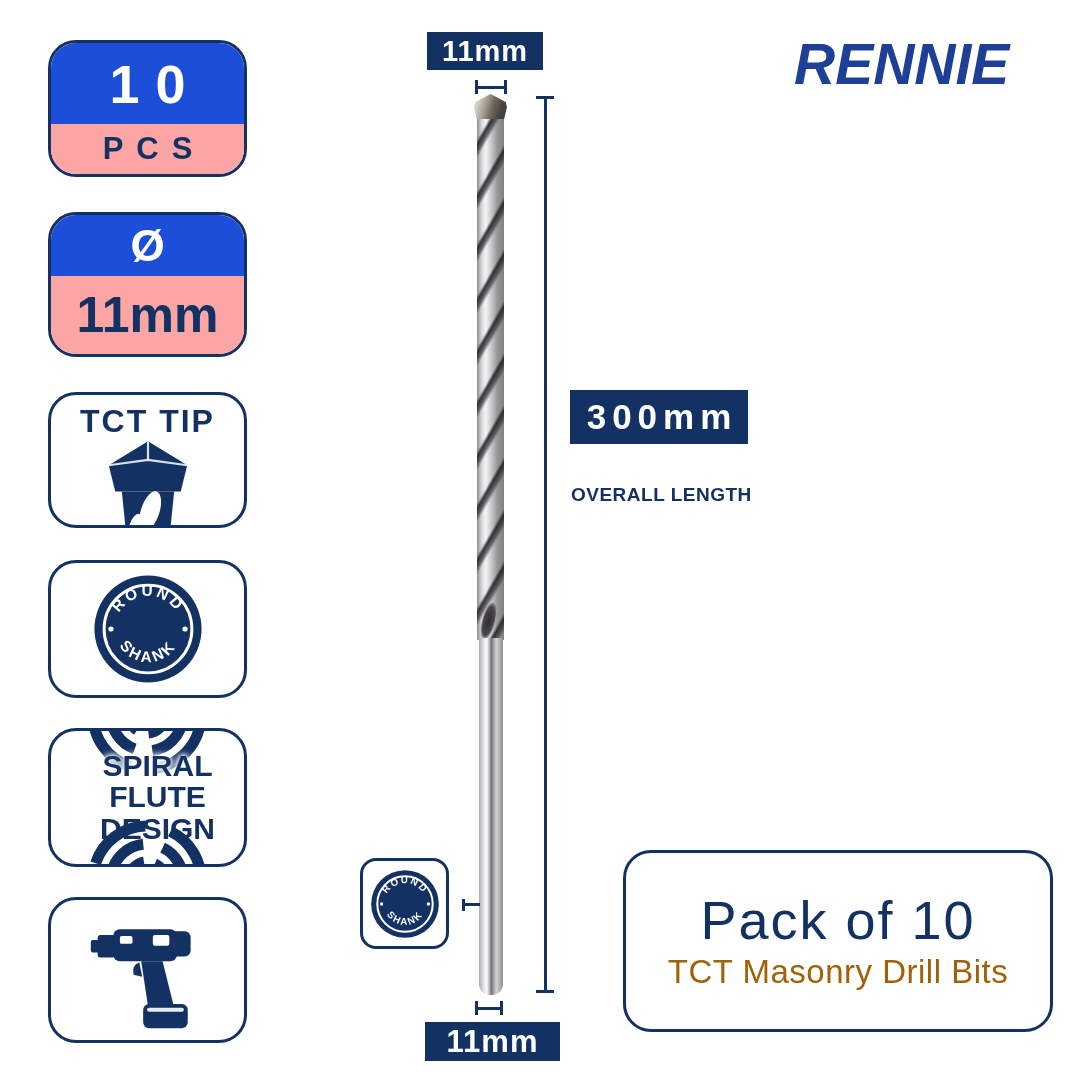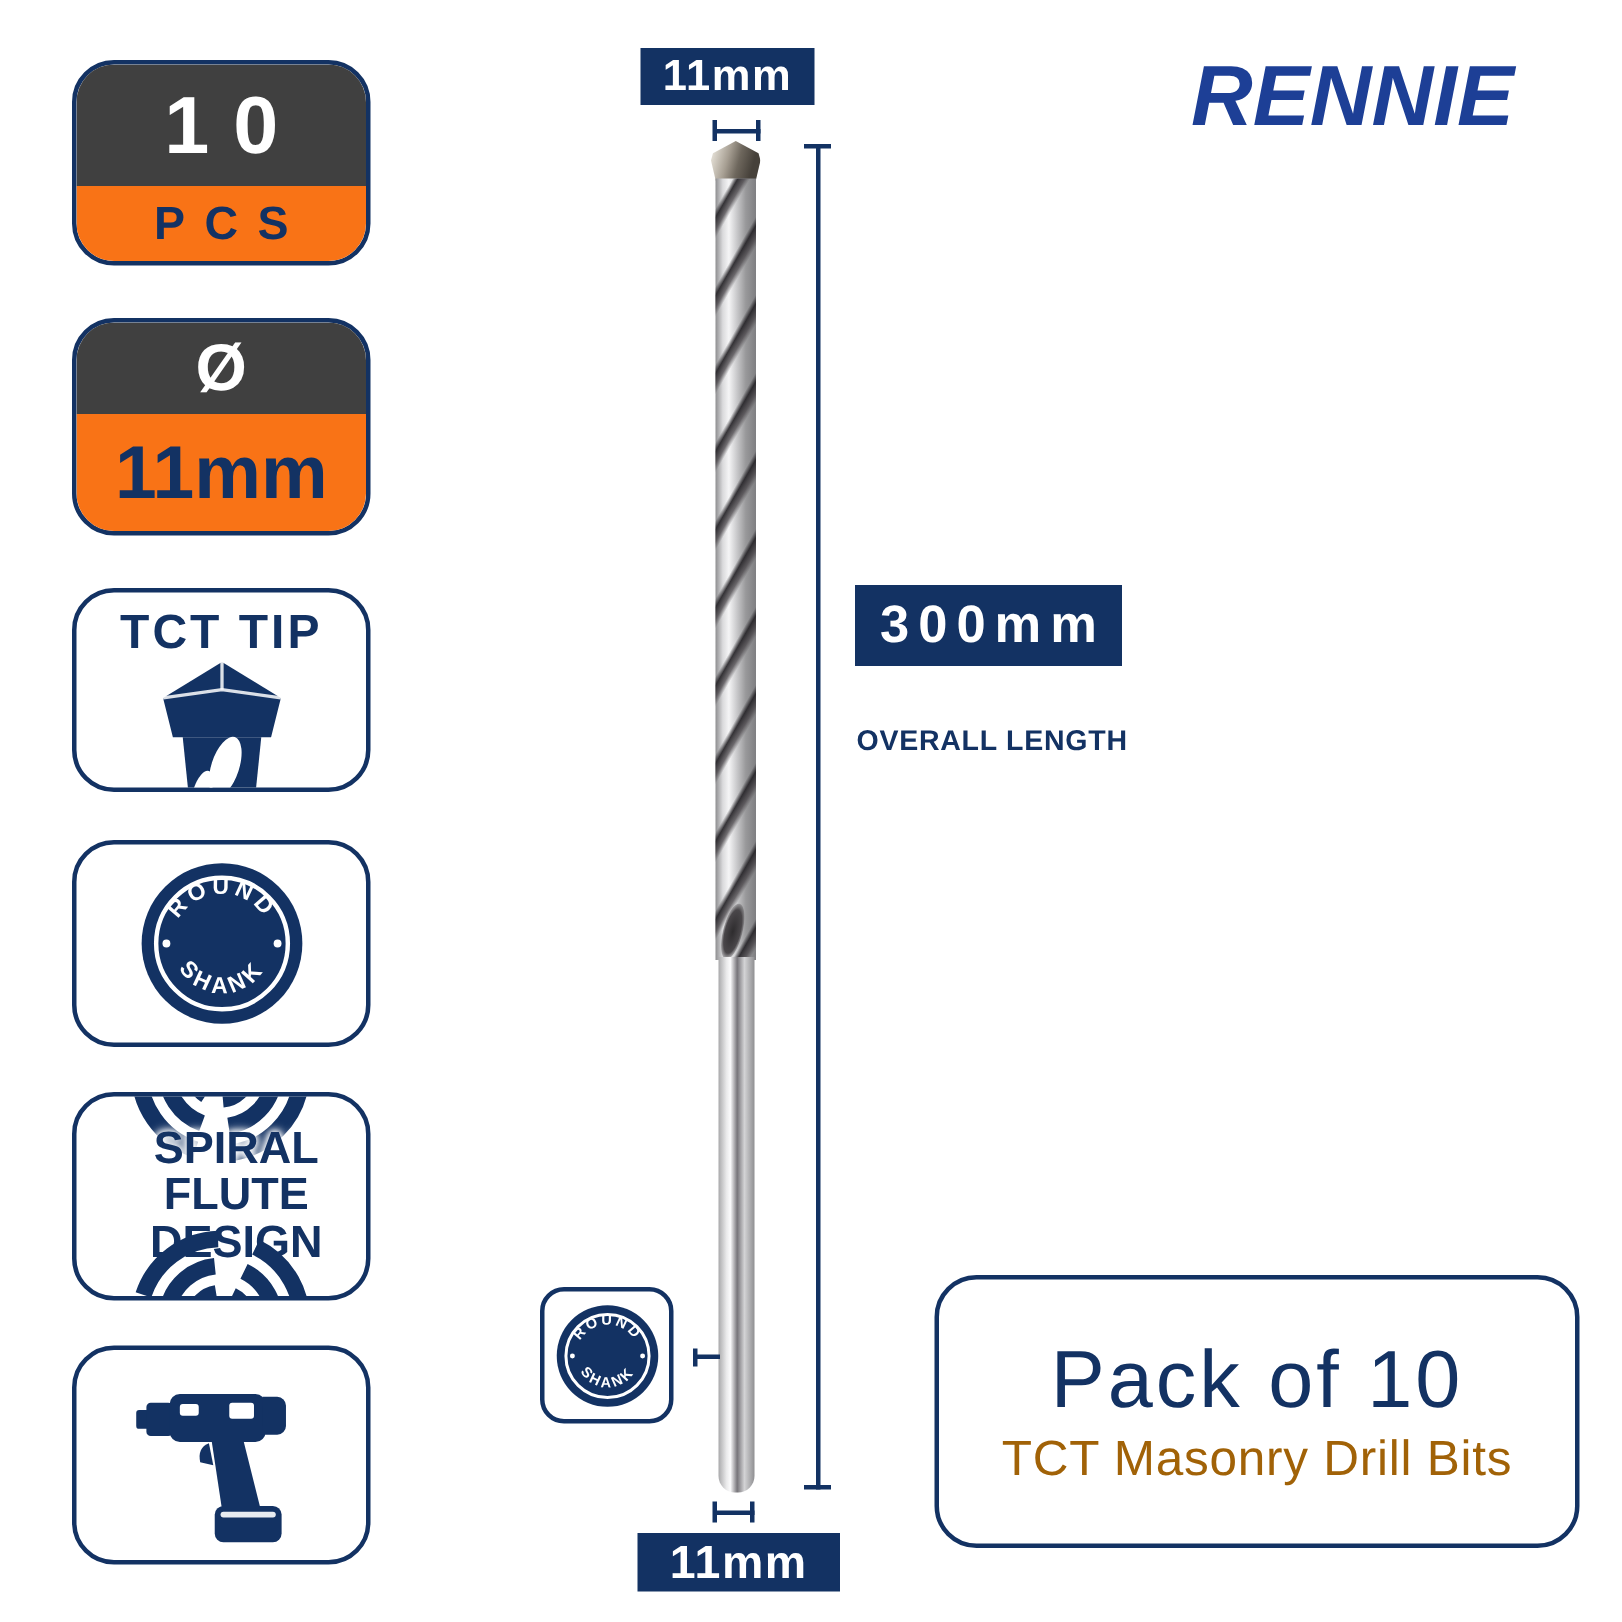--- a/index.html
+++ b/index.html
@@ -7,22 +7,22 @@
   #stage {
     position:relative; width:1081px; height:1081px; background:#ffffff;
     font-family:"Liberation Sans", sans-serif; overflow:hidden;
   }
 
   
   .badge {
     position:absolute; left:48px; width:199px; background:#fff;
     border:3px solid #133263; border-radius:28px; overflow:hidden;
   }
-  .badge-top { background:#404040; display:flex; align-items:center; justify-content:center;text-align:right; }
-  .badge-bottom { background:#f97316; display:flex; align-items:center; justify-content:center; }
+  .badge-top { background:#1d4ed8; display:flex; align-items:center; justify-content:center;text-align:right; }
+  .badge-bottom { background:#fca5a5; display:flex; align-items:center; justify-content:center; }
 
   #badge-pcs { top:40px; height:137px; }
   #badge-pcs .badge-top { height:62%; }
   #badge-pcs .badge-bottom { height:38%; }
   .pcs-value { color:#fff; font-size:54px; font-weight:700; letter-spacing:16px; text-indent:16px; }
   .pcs-unit  { color:#133263; font-size:31px; font-weight:700; letter-spacing:13px; text-indent:13px; }
 
   #badge-diameter { top:212px; height:145px; }
   #badge-diameter .badge-top { height:44%; }
   #badge-diameter .badge-bottom { height:56%; }

